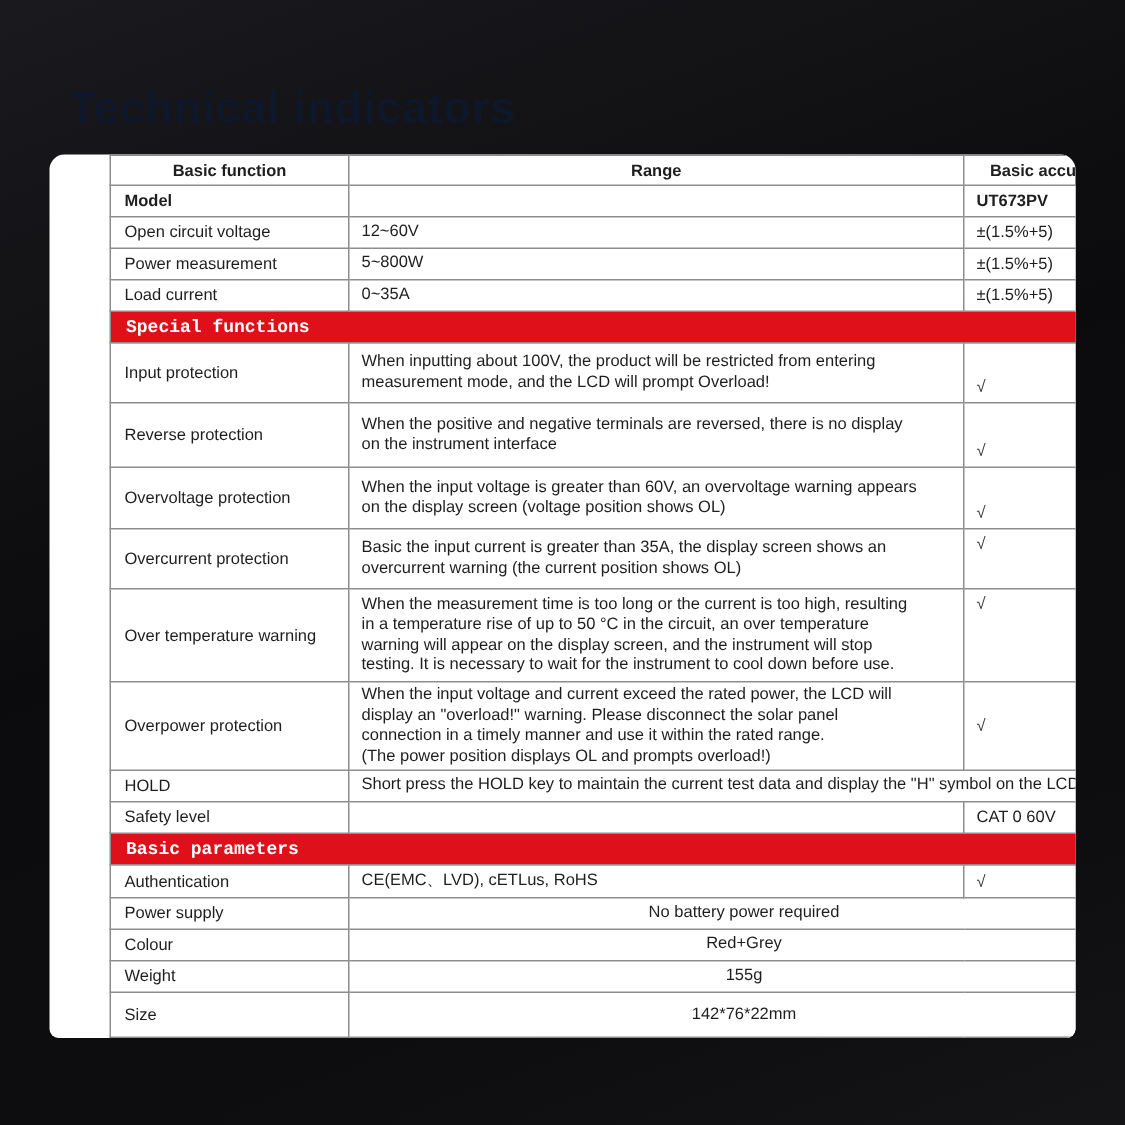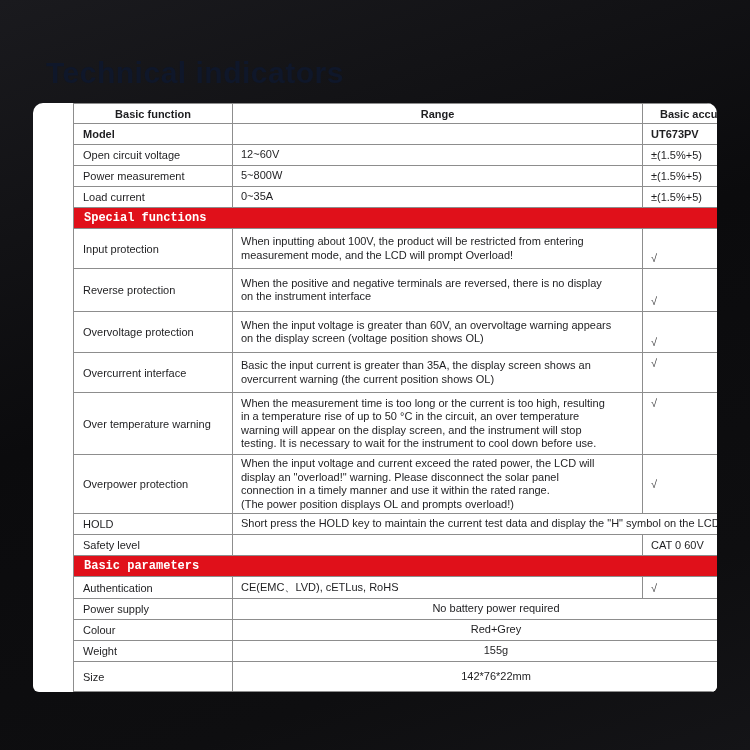--- a/index.html
+++ b/index.html
@@ -103,21 +103,21 @@
 on the instrument interface</td>
           <td class="acc v-bottom check">√</td>
         </tr>
         <tr style="height: 41px;">
           <td class="fn">Overvoltage protection</td>
           <td class="rng">When the input voltage is greater than 60V, an overvoltage warning appears
 on the display screen (voltage position shows OL)</td>
           <td class="acc v-bottom check">√</td>
         </tr>
         <tr style="height: 40px;">
-          <td class="fn">Overcurrent interface</td>
+          <td class="fn">Overcurrent protection</td>
           <td class="rng">Basic the input current is greater than 35A, the display screen shows an
 overcurrent warning (the current position shows OL)</td>
           <td class="acc v-top check">√</td>
         </tr>
         <tr style="height: 62px;">
           <td class="fn">Over temperature warning</td>
           <td class="rng">When the measurement time is too long or the current is too high, resulting
 in a temperature rise of up to 50 °C in the circuit, an over temperature
 warning will appear on the display screen, and the instrument will stop
 testing. It is necessary to wait for the instrument to cool down before use.</td>

